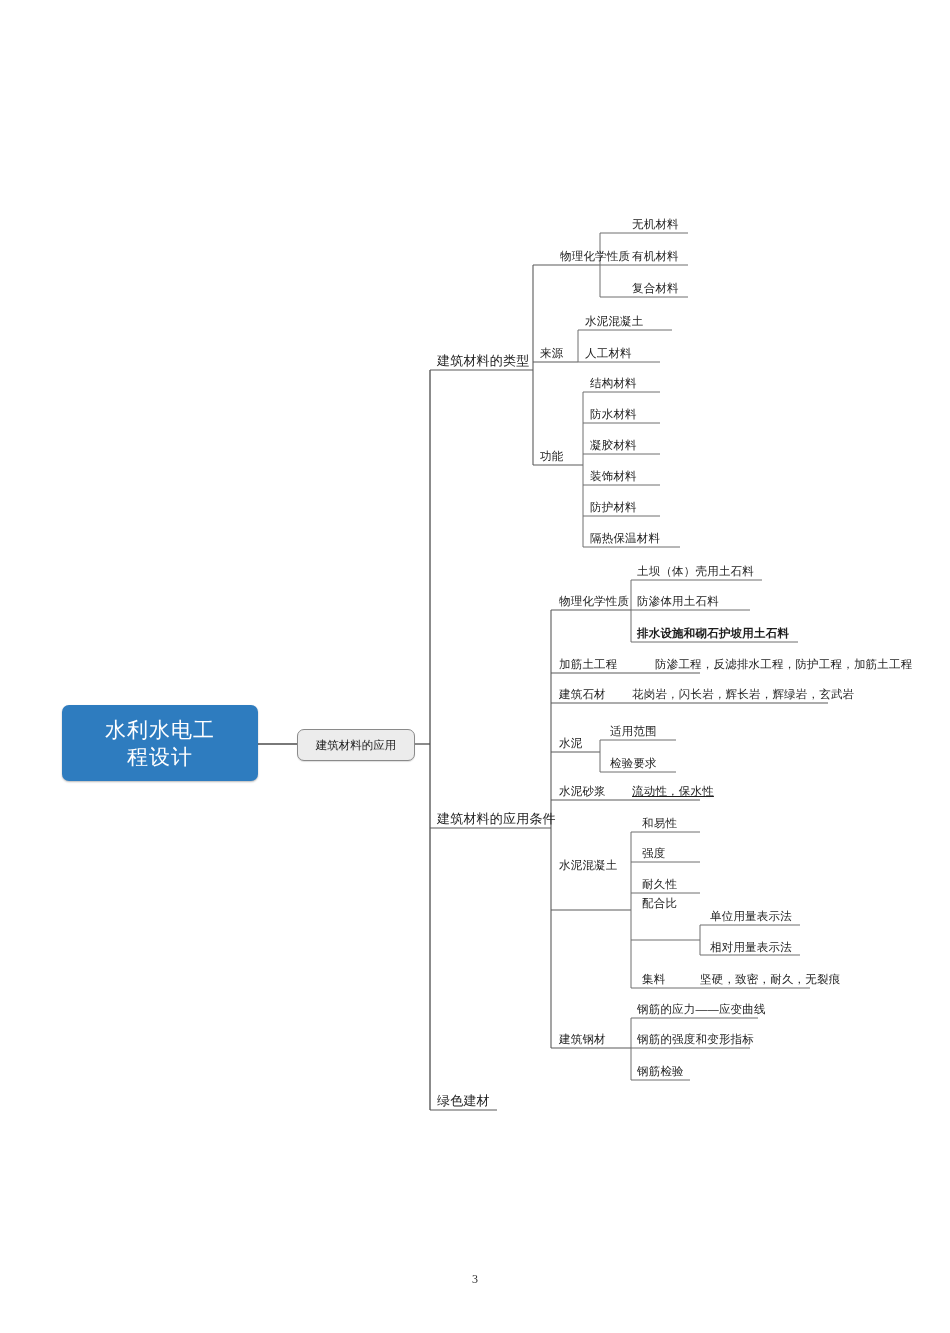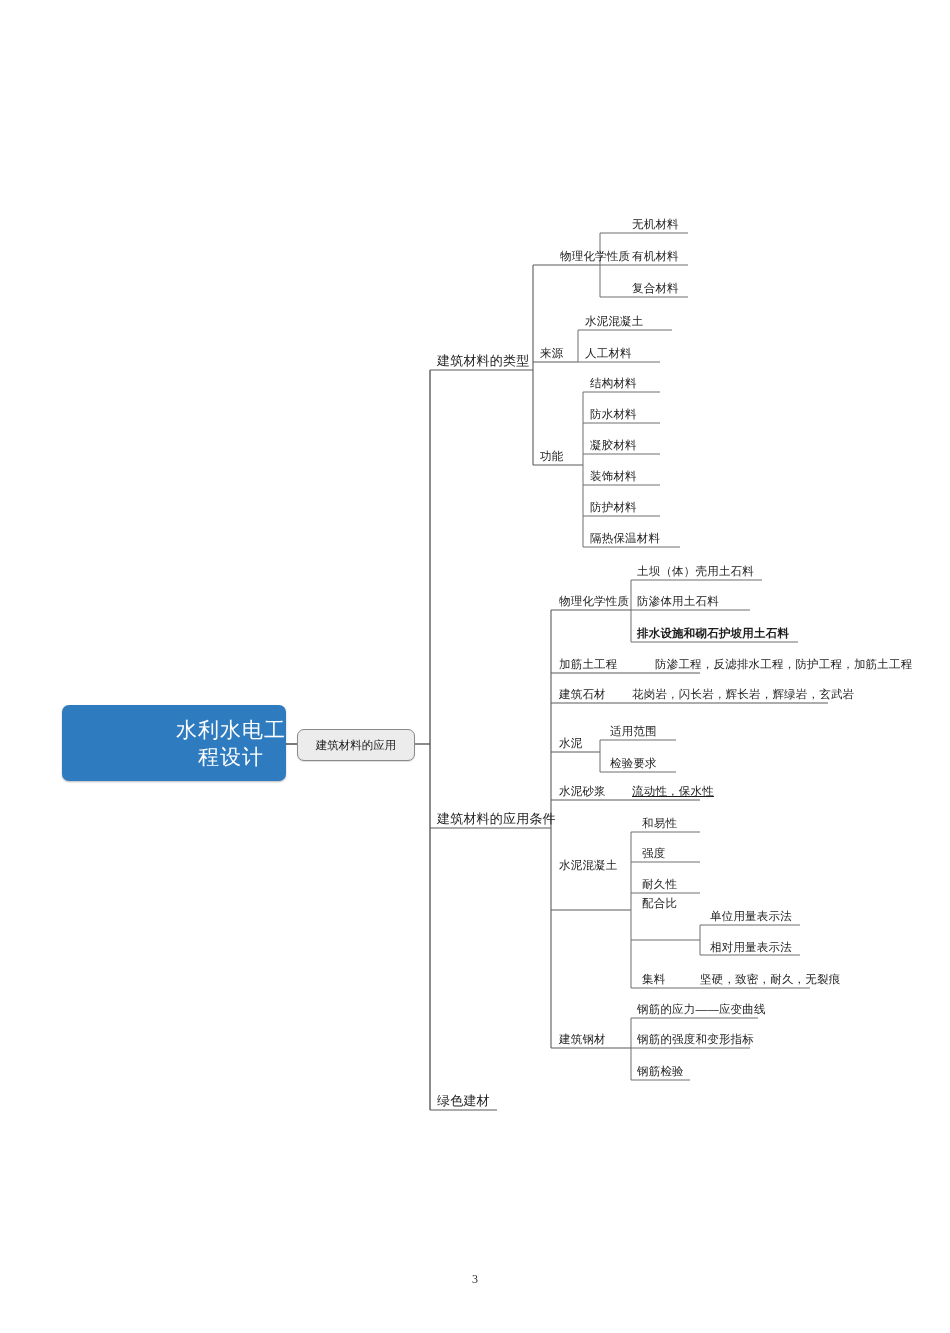--- a/index.html
+++ b/index.html
@@ -18,23 +18,23 @@
   .branch-line.trunk{stroke:#4d4d4d;stroke-width:1.3;}
   .node-label{
     position:absolute;white-space:nowrap;
     font-size:11.5px;line-height:14px;color:#1d1d1d;
     letter-spacing:.2px;
   }
   .node-label.lvl2{font-size:13px;}
   .node-label.lvl3{font-size:11.5px;}
   .node-label.leaf{font-size:11.5px;}
   #root-node{
-    position:absolute;left:62px;top:705px;width:224px;height:76px;
+    position:absolute;left:62px;top:705px;width:196px;height:76px;
     background:#2e7cbf;border-radius:7px;
-    display:flex;align-items:center;justify-content:flex-end;
+    display:flex;align-items:center;justify-content:center;
     box-shadow:0 1px 2px rgba(0,0,0,.28);
   }
   #root-node .root-text{
     color:#ffffff;font-size:21px;line-height:27px;text-align:center;
     letter-spacing:1px;
   }
   #topic-node{
     position:absolute;left:297px;top:729px;width:116px;height:30px;
     background:#ececec;border:1px solid #8a8a8a;border-radius:7px;
     display:flex;align-items:center;justify-content:center;

